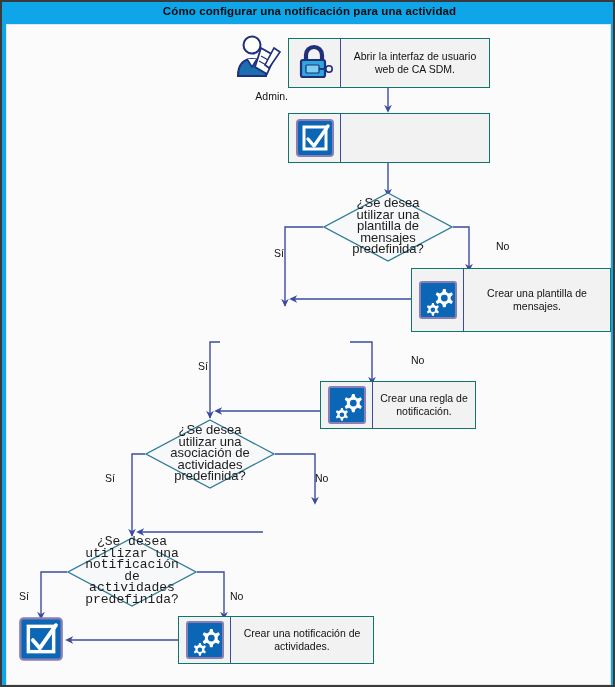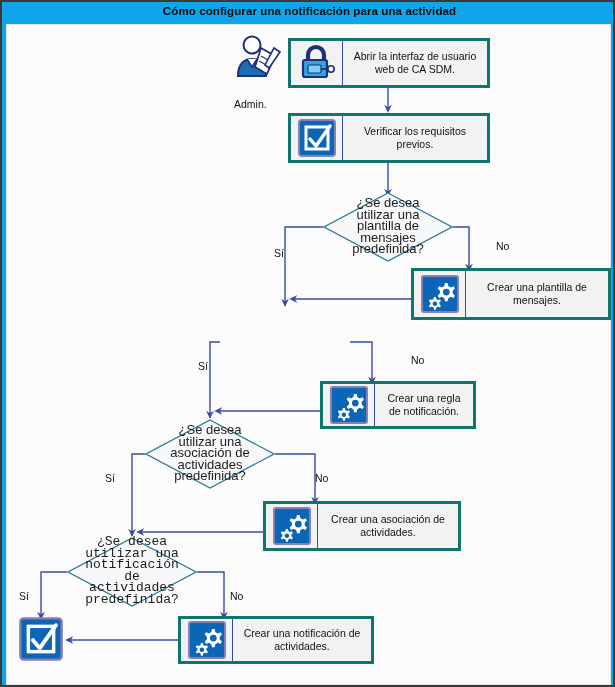--- a/index.html
+++ b/index.html
@@ -41,21 +41,21 @@
     letter-spacing: 0.1px;
   }
 
   
   .node { position: absolute; box-sizing: border-box; }
 
   
   .proc {
     display: flex;
     align-items: stretch;
-    border: 3px solid #0f766e;
+    border: 1px solid #0f766e;
     background: #f2f2f2;
     box-sizing: border-box;
   }
   .proc .ico-cell {
     flex: 0 0 auto;
     width: 52px;
     display: flex;
     align-items: center;
     justify-content: center;
     background: #f2f2f2;
@@ -183,21 +183,21 @@
       <path d="M13,25 L18,33 L23,25" fill="#ffffff" stroke="#1f2f7a" stroke-width="1.6"></path>
 
       <path d="M27,14 L41,22 L33,40 L21,33 Z" fill="#ffffff" stroke="#1f2f7a" stroke-width="1.8"></path>
       <g stroke="#1f2f7a" stroke-width="1.1">
         <line x1="27" y1="22" x2="36" y2="27"></line>
         <line x1="25" y1="27" x2="34" y2="32"></line>
       </g>
 
       <path d="M40,14 L46,18 L35,34 L31,31 Z" fill="#ffffff" stroke="#1f2f7a" stroke-width="1.6"></path>
     </svg>
-    <div style="text-align:left; font-size:10.5px; color:#111111; margin-top:12px;">Admin.</div>
+    <div style="text-align:right; font-size:10.5px; color:#111111; margin-top:4px;">Admin.</div>
   </div>
 
   <div class="node proc" style="left:286px; top:36px; width:202px; height:50px;">
     <div class="ico-cell">
       <svg class="tile" viewBox="0 0 40 40">
         <rect x="1" y="1" width="38" height="38" fill="#f2f2f2"></rect>
         <path d="M11,18 L11,12 A8,8 0 0 1 27,12 L27,18" fill="none" stroke="#1f2f7a" stroke-width="4.2"></path>
         <rect x="6" y="17" width="24" height="17" rx="2" fill="#2ea7dd" stroke="#1f2f7a" stroke-width="2.2"></rect>
         <rect x="11" y="22" width="13" height="8" rx="1" fill="#7fd0f0" stroke="#1f2f7a" stroke-width="1.2"></rect>
         <line x1="24" y1="26" x2="33" y2="26" stroke="#1f2f7a" stroke-width="1.8"></line>
@@ -208,33 +208,32 @@
   </div>
 
   <div class="node proc" style="left:286px; top:111px; width:202px; height:50px;">
     <div class="ico-cell">
       <svg class="tile" viewBox="0 0 40 40">
         <rect x="2" y="2" width="36" height="36" rx="3" fill="#0b66b5" stroke="#8a7fb5" stroke-width="2"></rect>
         <rect x="9" y="9" width="22" height="22" fill="none" stroke="#ffffff" stroke-width="3"></rect>
         <path d="M13,21 L19,28 L33,8" fill="none" stroke="#ffffff" stroke-width="3.4" stroke-linecap="round" stroke-linejoin="round"></path>
       </svg>
     </div>
-    <div class="txt-cell">Verificar los requisitos previos.</div>
   </div>
 
   <div class="decision" style="left:321px; top:190px; width:130px; height:70px;">
     <svg class="dmd" viewBox="0 0 130 70" preserveAspectRatio="none">
       <polygon points="65,1 129,35 65,69 1,35" fill="#f7f8f9" stroke="#2f7a96" stroke-width="1.3"></polygon>
     </svg>
     <div class="dlabel">¿Se desea utilizar una plantilla de mensajes predefinida?</div>
   </div>
   <div class="edge-label" style="left:272px; top:245px;">Sí</div>
   <div class="edge-label" style="left:494px; top:238px;">No</div>
 
-  <div class="node proc" style="left:409px; top:266px; width:200px; height:52px;">
+  <div class="node proc" style="left:409px; top:266px; width:200px; height:64px;">
     <div class="ico-cell">
       <svg class="tile" viewBox="0 0 40 40">
         <rect x="2" y="2" width="36" height="36" rx="2" fill="#0b66b5" stroke="#8a7fb5" stroke-width="2"></rect>
         <path d="M25,9 l2.6,0 l0.7,3.0 l2.4,1.4 l2.9,-1.1 l1.3,2.3 l-2.2,2.1 l0,2.8 l2.2,2.1 l-1.3,2.3 l-2.9,-1.1 l-2.4,1.4 l-0.7,3.0 l-2.6,0 l-0.7,-3.0 l-2.4,-1.4 l-2.9,1.1 l-1.3,-2.3 l2.2,-2.1 l0,-2.8 l-2.2,-2.1 l1.3,-2.3 l2.9,1.1 l2.4,-1.4 z" fill="#ffffff"></path>
         <circle cx="26.3" cy="18.1" r="3.4" fill="#0b66b5"></circle>
         <path d="M14,23 l1.8,0 l0.5,2.1 l1.7,1.0 l2.0,-0.8 l0.9,1.6 l-1.5,1.5 l0,1.9 l1.5,1.5 l-0.9,1.6 l-2.0,-0.8 l-1.7,1.0 l-0.5,2.1 l-1.8,0 l-0.5,-2.1 l-1.7,-1.0 l-2.0,0.8 l-0.9,-1.6 l1.5,-1.5 l0,-1.9 l-1.5,-1.5 l0.9,-1.6 l2.0,0.8 l1.7,-1.0 z" fill="#ffffff"></path>
         <circle cx="14.9" cy="29.8" r="2.3" fill="#0b66b5"></circle>
       </svg>
     </div>
     <div class="txt-cell">Crear una plantilla de mensajes.</div>
@@ -258,52 +257,40 @@
 
   <div class="decision" style="left:143px; top:417px; width:130px; height:70px;">
     <svg class="dmd" viewBox="0 0 130 70" preserveAspectRatio="none">
       <polygon points="65,1 129,35 65,69 1,35" fill="#f7f8f9" stroke="#2f7a96" stroke-width="1.3"></polygon>
     </svg>
     <div class="dlabel">¿Se desea utilizar una asociación de actividades predefinida?</div>
   </div>
   <div class="edge-label" style="left:103px; top:470px;">Sí</div>
   <div class="edge-label" style="left:313px; top:470px;">No</div>
 
-  <div class="node proc" style="left:261px; top:499px; width:198px; height:50px;">
+
+  <div class="decision" style="left:65px; top:535px; width:130px; height:70px;font-family:Liberation Mono, monospace;">
+    <svg class="dmd" viewBox="0 0 130 70" preserveAspectRatio="none">
+      <polygon points="65,1 129,35 65,69 1,35" fill="#f7f8f9" stroke="#2f7a96" stroke-width="1.3"></polygon>
+    </svg>
+    <div class="dlabel">¿Se desea utilizar una notificación de actividades predefinida?</div>
+  </div>
+  <div class="edge-label" style="left:17px; top:588px;">Sí</div>
+  <div class="edge-label" style="left:228px; top:588px;">No</div>
+
+  <div class="node proc" style="left:176px; top:614px; width:196px; height:48px;">
     <div class="ico-cell">
       <svg class="tile" viewBox="0 0 40 40">
         <rect x="2" y="2" width="36" height="36" rx="2" fill="#0b66b5" stroke="#8a7fb5" stroke-width="2"></rect>
         <path d="M25,9 l2.6,0 l0.7,3.0 l2.4,1.4 l2.9,-1.1 l1.3,2.3 l-2.2,2.1 l0,2.8 l2.2,2.1 l-1.3,2.3 l-2.9,-1.1 l-2.4,1.4 l-0.7,3.0 l-2.6,0 l-0.7,-3.0 l-2.4,-1.4 l-2.9,1.1 l-1.3,-2.3 l2.2,-2.1 l0,-2.8 l-2.2,-2.1 l1.3,-2.3 l2.9,1.1 l2.4,-1.4 z" fill="#ffffff"></path>
         <circle cx="26.3" cy="18.1" r="3.4" fill="#0b66b5"></circle>
         <path d="M14,23 l1.8,0 l0.5,2.1 l1.7,1.0 l2.0,-0.8 l0.9,1.6 l-1.5,1.5 l0,1.9 l1.5,1.5 l-0.9,1.6 l-2.0,-0.8 l-1.7,1.0 l-0.5,2.1 l-1.8,0 l-0.5,-2.1 l-1.7,-1.0 l-2.0,0.8 l-0.9,-1.6 l1.5,-1.5 l0,-1.9 l-1.5,-1.5 l0.9,-1.6 l2.0,0.8 l1.7,-1.0 z" fill="#ffffff"></path>
         <circle cx="14.9" cy="29.8" r="2.3" fill="#0b66b5"></circle>
       </svg>
     </div>
-    <div class="txt-cell">Crear una asociación de actividades.</div>
-  </div>
-
-  <div class="decision" style="left:65px; top:535px; width:130px; height:70px;font-family:Liberation Mono, monospace;">
-    <svg class="dmd" viewBox="0 0 130 70" preserveAspectRatio="none">
-      <polygon points="65,1 129,35 65,69 1,35" fill="#f7f8f9" stroke="#2f7a96" stroke-width="1.3"></polygon>
-    </svg>
-    <div class="dlabel">¿Se desea utilizar una notificación de actividades predefinida?</div>
-  </div>
-  <div class="edge-label" style="left:17px; top:588px;">Sí</div>
-  <div class="edge-label" style="left:228px; top:588px;">No</div>
-
-  <div class="node proc" style="left:176px; top:614px; width:196px; height:48px;">
-    <div class="ico-cell">
-      <svg class="tile" viewBox="0 0 40 40">
-        <rect x="2" y="2" width="36" height="36" rx="2" fill="#0b66b5" stroke="#8a7fb5" stroke-width="2"></rect>
-        <path d="M25,9 l2.6,0 l0.7,3.0 l2.4,1.4 l2.9,-1.1 l1.3,2.3 l-2.2,2.1 l0,2.8 l2.2,2.1 l-1.3,2.3 l-2.9,-1.1 l-2.4,1.4 l-0.7,3.0 l-2.6,0 l-0.7,-3.0 l-2.4,-1.4 l-2.9,1.1 l-1.3,-2.3 l2.2,-2.1 l0,-2.8 l-2.2,-2.1 l1.3,-2.3 l2.9,1.1 l2.4,-1.4 z" fill="#ffffff"></path>
-        <circle cx="26.3" cy="18.1" r="3.4" fill="#0b66b5"></circle>
-        <path d="M14,23 l1.8,0 l0.5,2.1 l1.7,1.0 l2.0,-0.8 l0.9,1.6 l-1.5,1.5 l0,1.9 l1.5,1.5 l-0.9,1.6 l-2.0,-0.8 l-1.7,1.0 l-0.5,2.1 l-1.8,0 l-0.5,-2.1 l-1.7,-1.0 l-2.0,0.8 l-0.9,-1.6 l1.5,-1.5 l0,-1.9 l-1.5,-1.5 l0.9,-1.6 l2.0,0.8 l1.7,-1.0 z" fill="#ffffff"></path>
-        <circle cx="14.9" cy="29.8" r="2.3" fill="#0b66b5"></circle>
-      </svg>
-    </div>
     <div class="txt-cell">Crear una notificación de actividades.</div>
   </div>
 
   <div class="node" style="left:16px; top:614px; width:46px; height:46px;">
     <svg style="width:46px;height:46px;display:block;" viewBox="0 0 40 40">
       <rect x="2" y="2" width="36" height="36" rx="3" fill="#0b66b5" stroke="#8a7fb5" stroke-width="2"></rect>
       <rect x="9" y="9" width="22" height="22" fill="none" stroke="#ffffff" stroke-width="3"></rect>
       <path d="M13,21 L19,28 L33,8" fill="none" stroke="#ffffff" stroke-width="3.4" stroke-linecap="round" stroke-linejoin="round"></path>
     </svg>
   </div>

